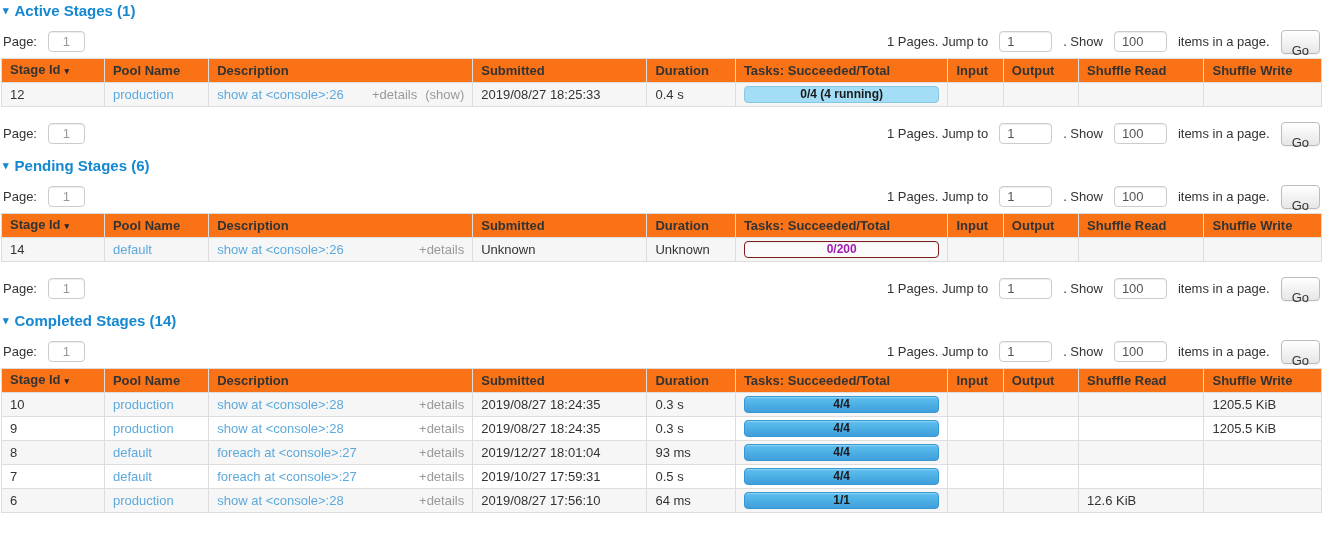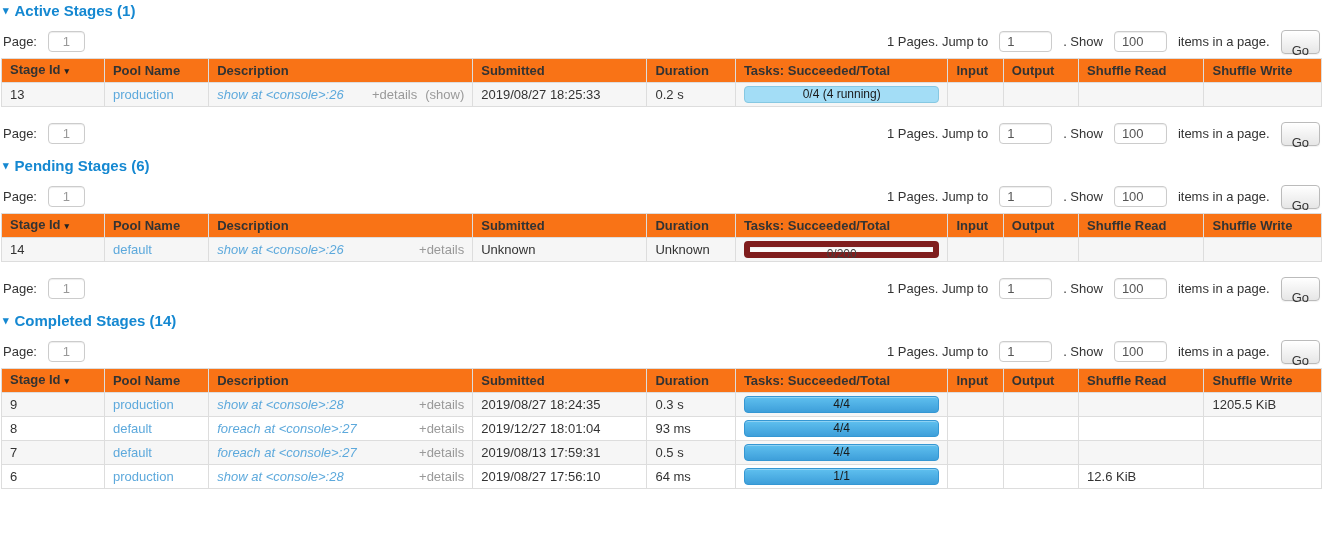--- a/index.html
+++ b/index.html
@@ -56,38 +56,38 @@
   table.stages th, table.stages td {
     border:1px solid var(--border-gray);
     padding:3px 8px; text-align:left; white-space:nowrap; overflow:hidden;
     line-height:15px; height:22px;
   }
   table.stages thead th { background:#f97316; font-weight:bold; color:#333; cursor:pointer; }
   table.stages tbody tr:nth-child(odd) { background:#f6f6f6; }
   .sort-arrow { font-size:9px; margin-left:4px; color:#222; }
   a.link { color:var(--link-blue); text-decoration:none; cursor:pointer; }
   .desc { display:flex; align-items:center; gap:8px; }
-  .desc a.link { flex:1 1 auto; overflow:hidden; text-overflow:ellipsis;font-style:italic; }
+  .desc a.link { flex:1 1 auto; overflow:hidden; text-overflow:ellipsis; }
   .muted-link { color:#999; text-decoration:none; cursor:pointer; flex:0 0 auto;text-align:center; }
   td.tasks-cell { padding:2px 5px; }
   .tasks-bar {
     position:relative; height:17px; border-radius:4px;
-    display:flex; justify-content:center;
-    font-size:12px; color:#1a1a1a;
+    display:flex; align-items:center; justify-content:center;
+    font-size:12px; color:#1a1a1a;font-weight:bold;
   }
   .tasks-bar.state-running { background:var(--bar-running); border:1px solid var(--bar-running-border); }
   .tasks-bar.state-succeeded {
     background:linear-gradient(to bottom, var(--bar-done-top), var(--bar-done-bottom));
     border:1px solid var(--bar-done-border);
     box-shadow: inset 0 1px 0 rgba(255,255,255,.3);
   }
   .tasks-bar.state-none {
-    background:#fbfbfb; border:6px solid #7f1d1d;
+    background:#fbfbfb; border:1px solid #7f1d1d;
     box-shadow: inset 0 1px 2px rgba(0,0,0,.06);
-    color:#404040;
+    color:#a21caf;
   }
   col.col-0{width:7.8%} col.col-1{width:7.9%} col.col-2{width:20%}
   col.col-3{width:13.2%} col.col-4{width:6.7%} col.col-5{width:16.1%}
   col.col-6{width:4.2%} col.col-7{width:5.7%} col.col-8{width:9.5%}
   col.col-9{width:auto}
 </style>
 </head>
 <body>
 
 <div id="sections">
@@ -134,31 +134,31 @@
             <th><span>Duration</span></th>
             <th><span>Tasks: Succeeded/Total</span></th>
             <th><span>Input</span></th>
             <th><span>Output</span></th>
             <th><span>Shuffle Read</span></th>
             <th><span>Shuffle Write</span></th>
           </tr>
         </thead>
       <tbody>
           <tr>
-            <td>13</td>
+            <td>12</td>
             <td><a class="link">production</a></td>
             <td>
               <div class="desc">
                 <a class="link">show at &lt;console&gt;:26</a>
                 <a class="muted-link">+details</a>
                 <a class="muted-link">(show)</a>
               </div>
             </td>
             <td>2019/08/27 18:25:33</td>
-            <td>0.2 s</td>
+            <td>0.4 s</td>
             <td class="tasks-cell">
               <div class="tasks-bar state-running">
                 <span>0/4 (4 running)</span>
               </div>
             </td>
             <td></td>
             <td></td>
             <td></td>
             <td></td>
           </tr>
@@ -315,20 +315,41 @@
             <th><span>Duration</span></th>
             <th><span>Tasks: Succeeded/Total</span></th>
             <th><span>Input</span></th>
             <th><span>Output</span></th>
             <th><span>Shuffle Read</span></th>
             <th><span>Shuffle Write</span></th>
           </tr>
         </thead>
       <tbody>
           <tr>
+            <td>10</td>
+            <td><a class="link">production</a></td>
+            <td>
+              <div class="desc">
+                <a class="link">show at &lt;console&gt;:28</a>
+                <a class="muted-link">+details</a>
+              </div>
+            </td>
+            <td>2019/08/27 18:24:35</td>
+            <td>0.3 s</td>
+            <td class="tasks-cell">
+              <div class="tasks-bar state-succeeded">
+                <span>4/4</span>
+              </div>
+            </td>
+            <td></td>
+            <td></td>
+            <td></td>
+            <td>1205.5 KiB</td>
+          </tr>
+          <tr>
             <td>9</td>
             <td><a class="link">production</a></td>
             <td>
               <div class="desc">
                 <a class="link">show at &lt;console&gt;:28</a>
                 <a class="muted-link">+details</a>
               </div>
             </td>
             <td>2019/08/27 18:24:35</td>
             <td>0.3 s</td>
@@ -365,21 +386,21 @@
           </tr>
           <tr>
             <td>7</td>
             <td><a class="link">default</a></td>
             <td>
               <div class="desc">
                 <a class="link">foreach at &lt;console&gt;:27</a>
                 <a class="muted-link">+details</a>
               </div>
             </td>
-            <td>2019/08/13 17:59:31</td>
+            <td>2019/10/27 17:59:31</td>
             <td>0.5 s</td>
             <td class="tasks-cell">
               <div class="tasks-bar state-succeeded">
                 <span>4/4</span>
               </div>
             </td>
             <td></td>
             <td></td>
             <td></td>
             <td></td>

